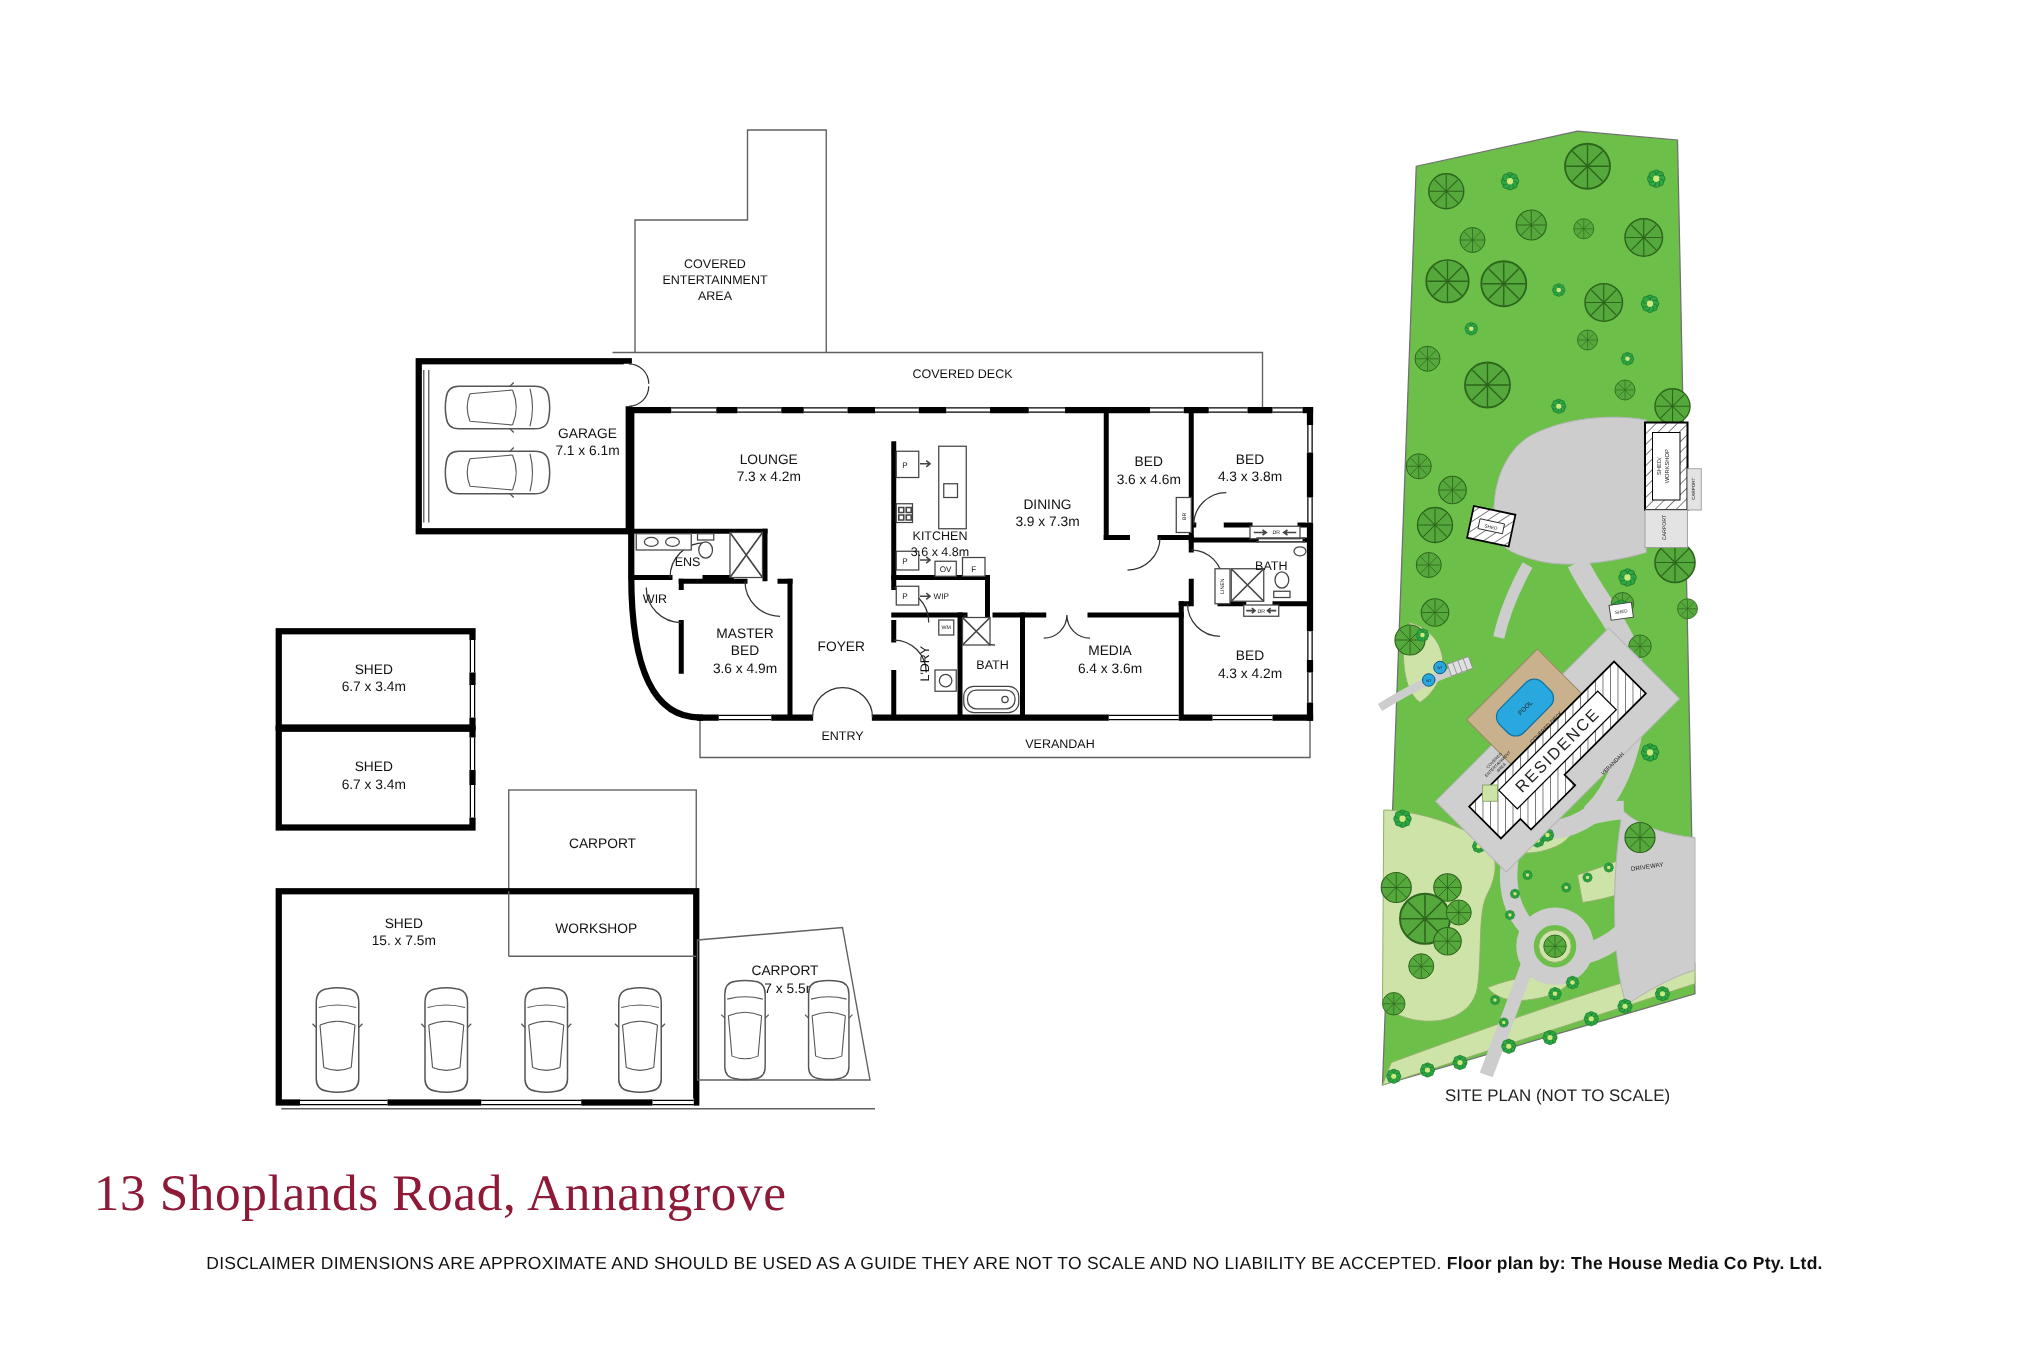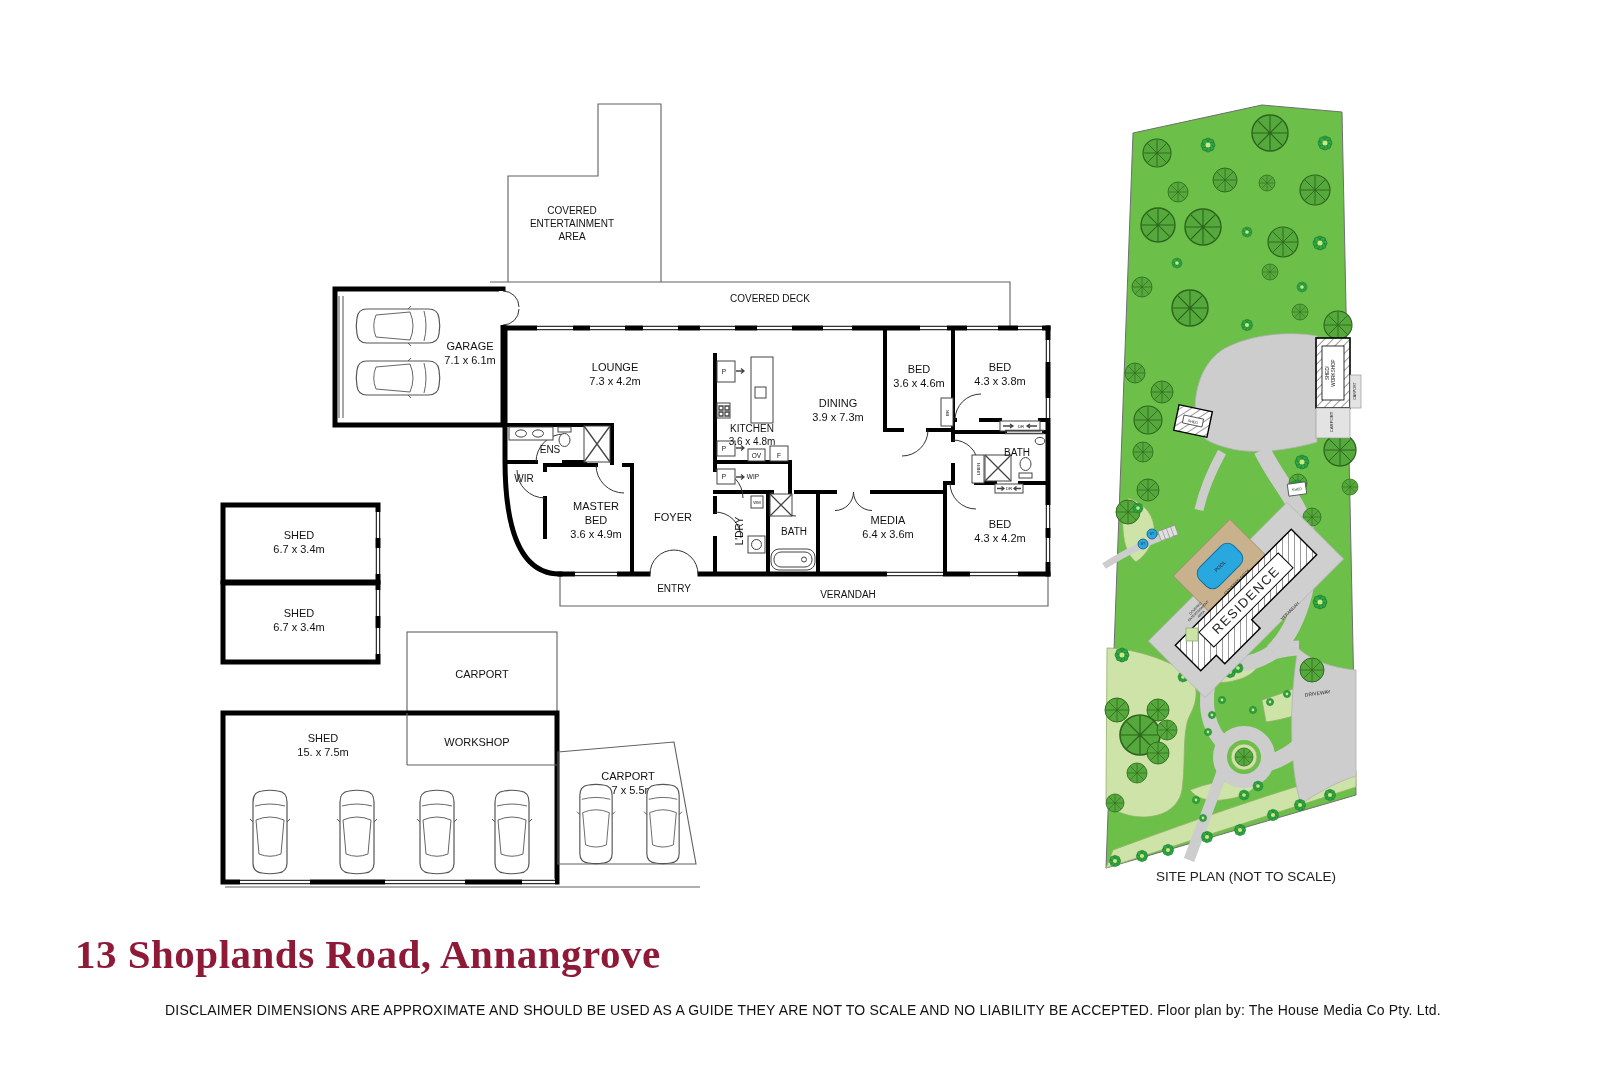--- a/index.html
+++ b/index.html
@@ -21,23 +21,23 @@
   .rm{font-family:"Liberation Sans",sans-serif;font-size:11px;fill:#111;text-anchor:middle}
   .rm-s{font-family:"Liberation Sans",sans-serif;font-size:10px;fill:#111;text-anchor:middle}
   .tiny{font-family:"Liberation Sans",sans-serif;font-size:6.5px;fill:#111;text-anchor:middle}
   .micro{font-family:"Liberation Sans",sans-serif;font-size:4.2px;fill:#111;text-anchor:middle}
   .grass{fill:var(--grass);stroke:#6f6f6f;stroke-width:1}
   .bed{fill:var(--garden_bed);stroke:#93B06A;stroke-width:0.8}
   .drv{stroke:var(--driveway);fill:none}
   .drvF{fill:var(--driveway);stroke:#b3b3b3;stroke-width:0.8}
   .site-t{font-family:"Liberation Sans",sans-serif;fill:#222;text-anchor:middle}
   .title{position:absolute;left:75px;top:930px;font-family:"Liberation Serif",serif;
-         font-weight:700;font-size:41px;color:var(--title_text);letter-spacing:.5px}
+         font-weight:400;font-size:41px;color:var(--title_text);letter-spacing:.5px}
   .disclaimer{position:absolute;left:165px;top:1002px;font-size:14px;color:#111;white-space:nowrap;letter-spacing:.2px}
-  .disclaimer b{font-weight:400}
+  .disclaimer b{font-weight:700}
 </style>
 <title>13 Shoplands Road, Annangrove</title></head>
 <body>
 
 <svg class="plan" width="1617" height="1080" viewBox="0 0 1617 1080">
   <defs>
     <pattern id="hatch" width="6" height="6" patternUnits="userSpaceOnUse" patternTransform="rotate(45)">
       <rect width="6" height="6" fill="#ffffff"></rect>
       <line x1="0" y1="0" x2="0" y2="6" stroke="#333" stroke-width="1"></line>
     </pattern>

